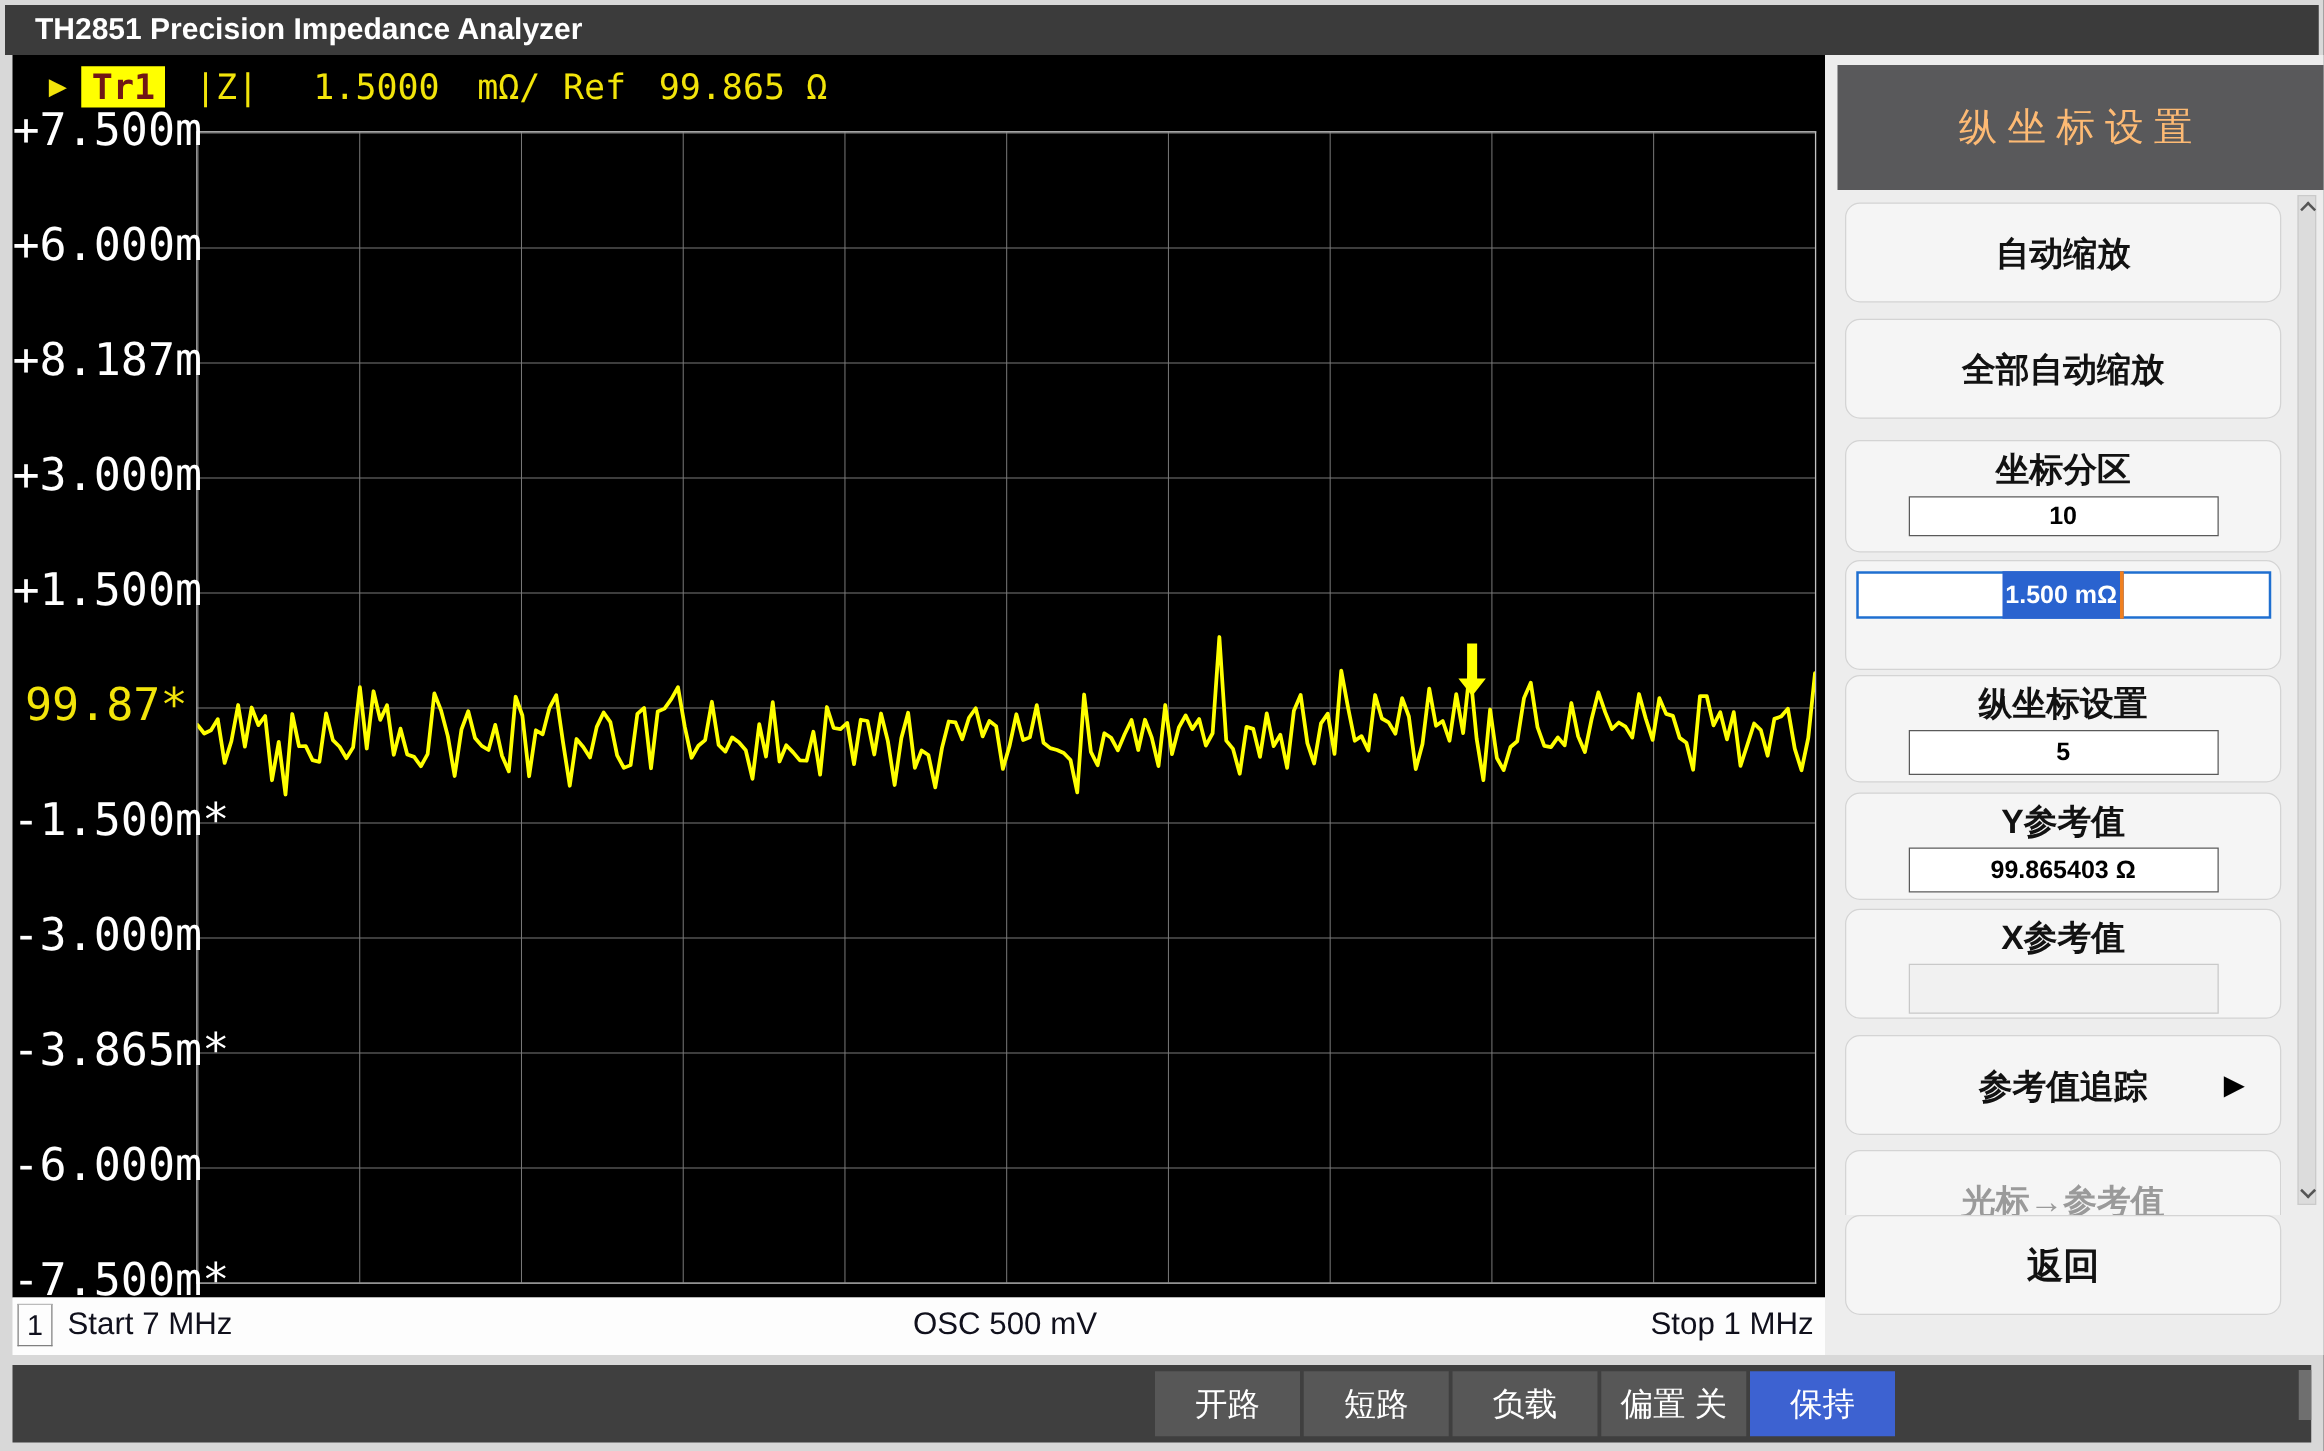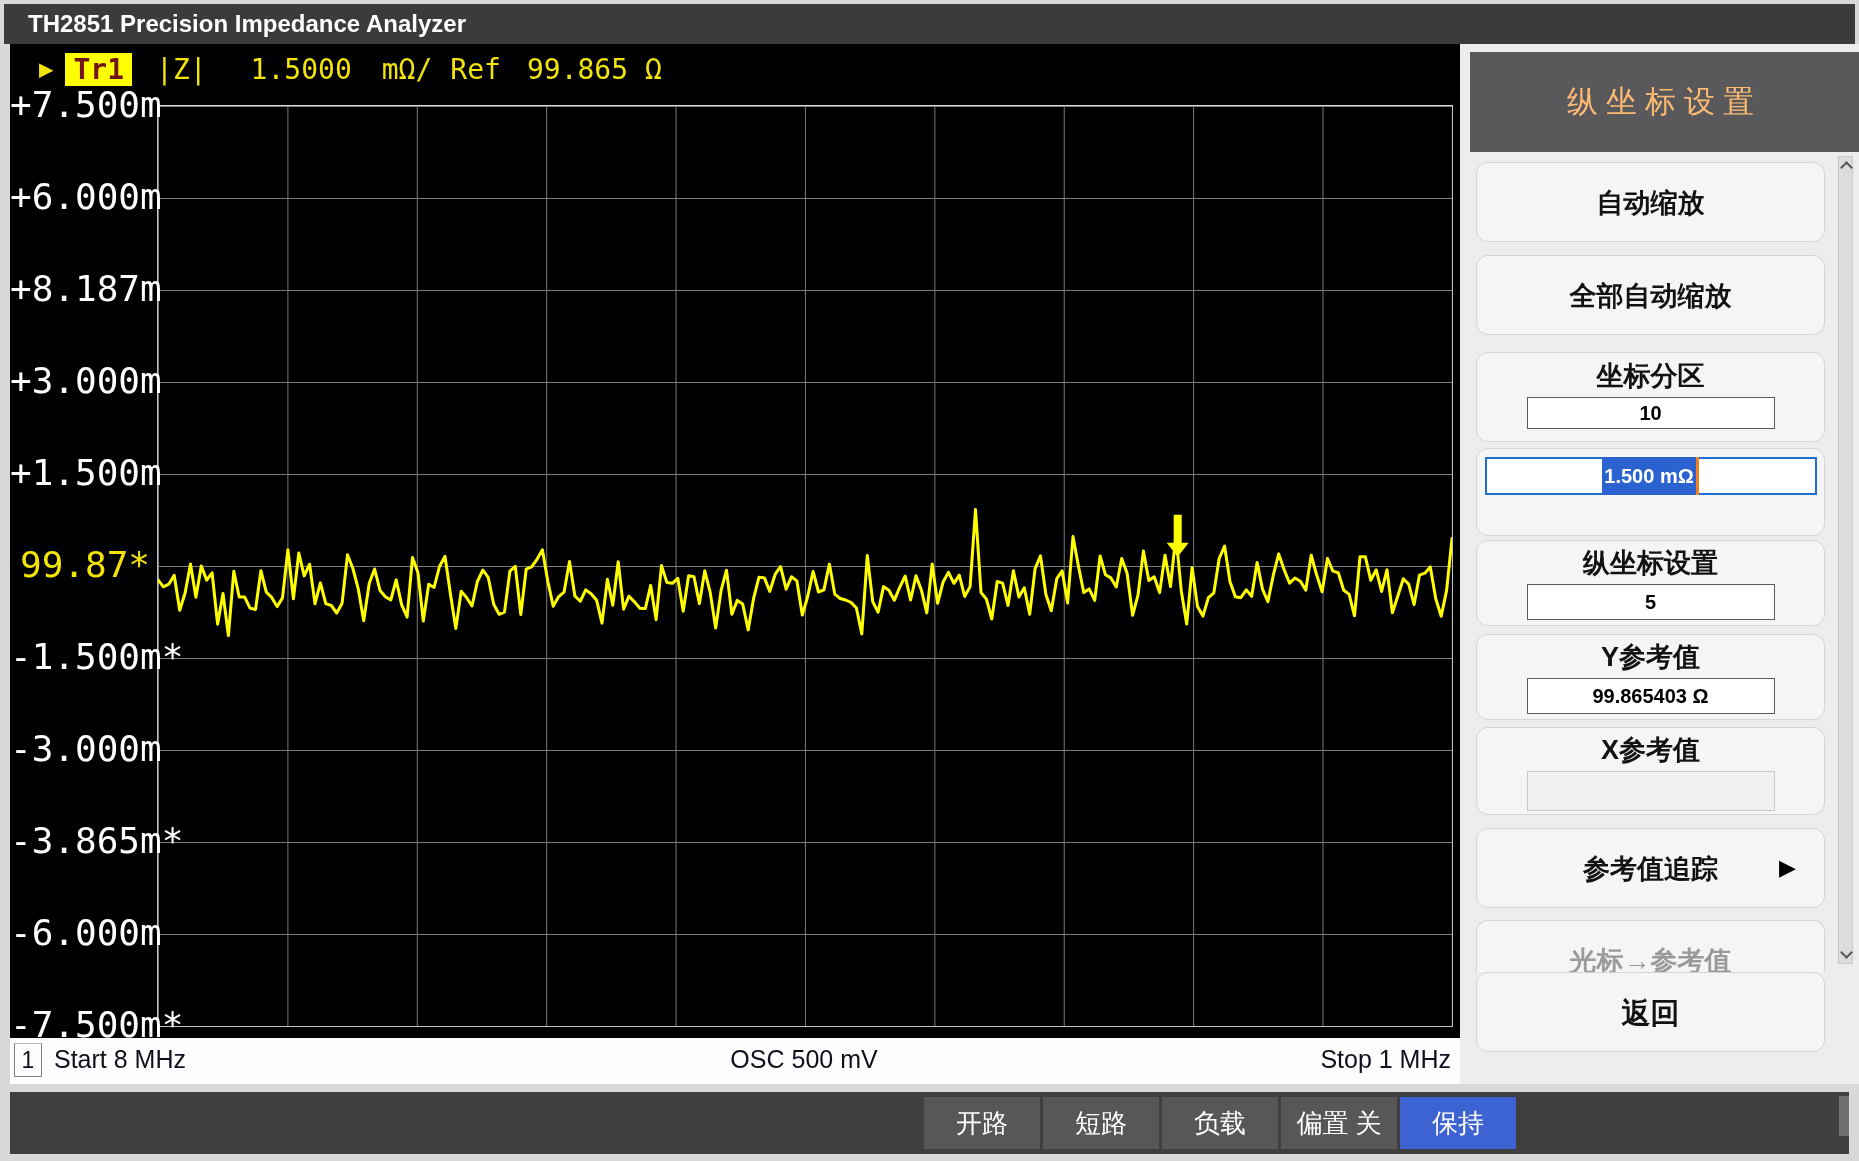--- a/index.html
+++ b/index.html
@@ -141,21 +141,21 @@
       <div class="ylabel" style="top: 598px; left: 0px; color: rgb(255, 255, 255);">-1.500m*</div>
       <div class="ylabel" style="top: 690px; left: 0px; color: rgb(255, 255, 255);">-3.000m</div>
       <div class="ylabel" style="top: 782px; left: 0px; color: rgb(255, 255, 255);">-3.865m*</div>
       <div class="ylabel" style="top: 874px; left: 0px; color: rgb(255, 255, 255);">-6.000m</div>
       <div class="ylabel" style="top: 966px; left: 0px; color: rgb(255, 255, 255);">-7.500m*</div>
     </div>
 </div>
 
 <div class="xstatus">
   <div class="chanbox">1</div>
-  <div class="startlabel">Start  8 MHz</div>
+  <div class="startlabel">Start  7 MHz</div>
   <div class="osclabel">OSC 500 mV</div>
   <div class="stoplabel">Stop  1 MHz</div>
 </div>
 
 <div class="sidebar"></div>
 <div class="sb-header">纵坐标设置</div>
 
 <div class="sb-btn simple" style="top:162px;height:80px;line-height:80px;">
   <span class="lbl">自动缩放</span>
 </div>

